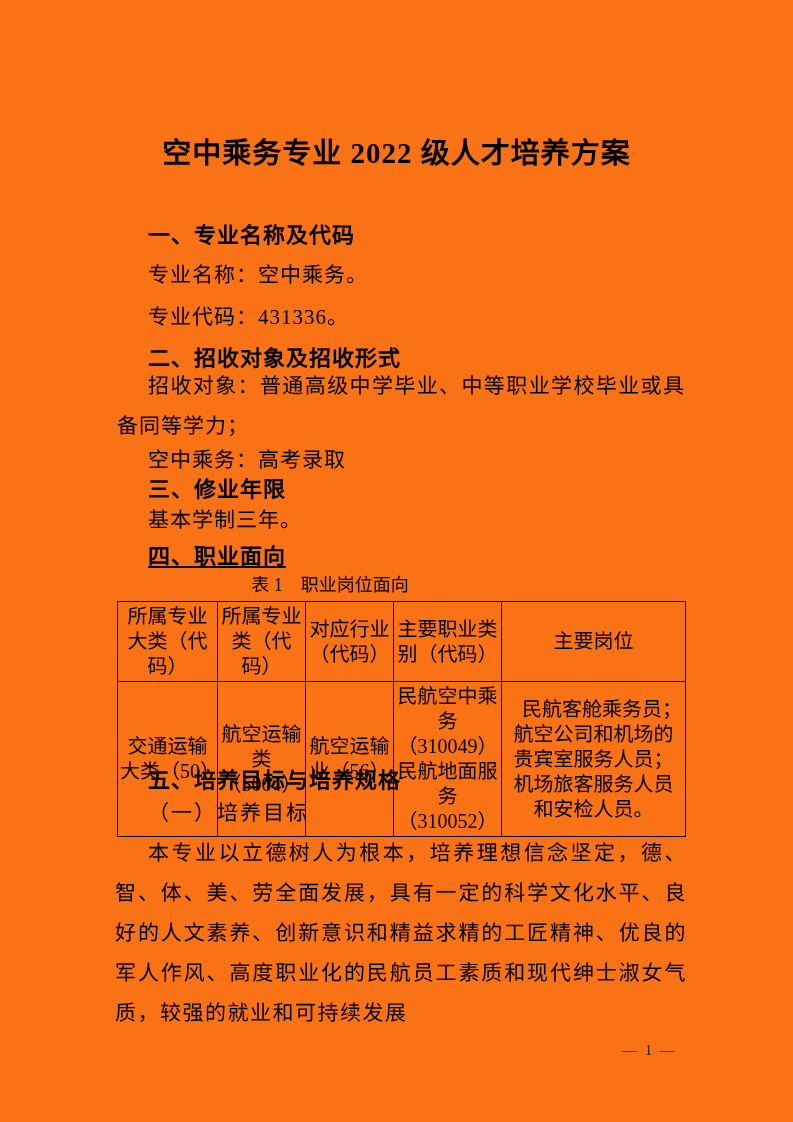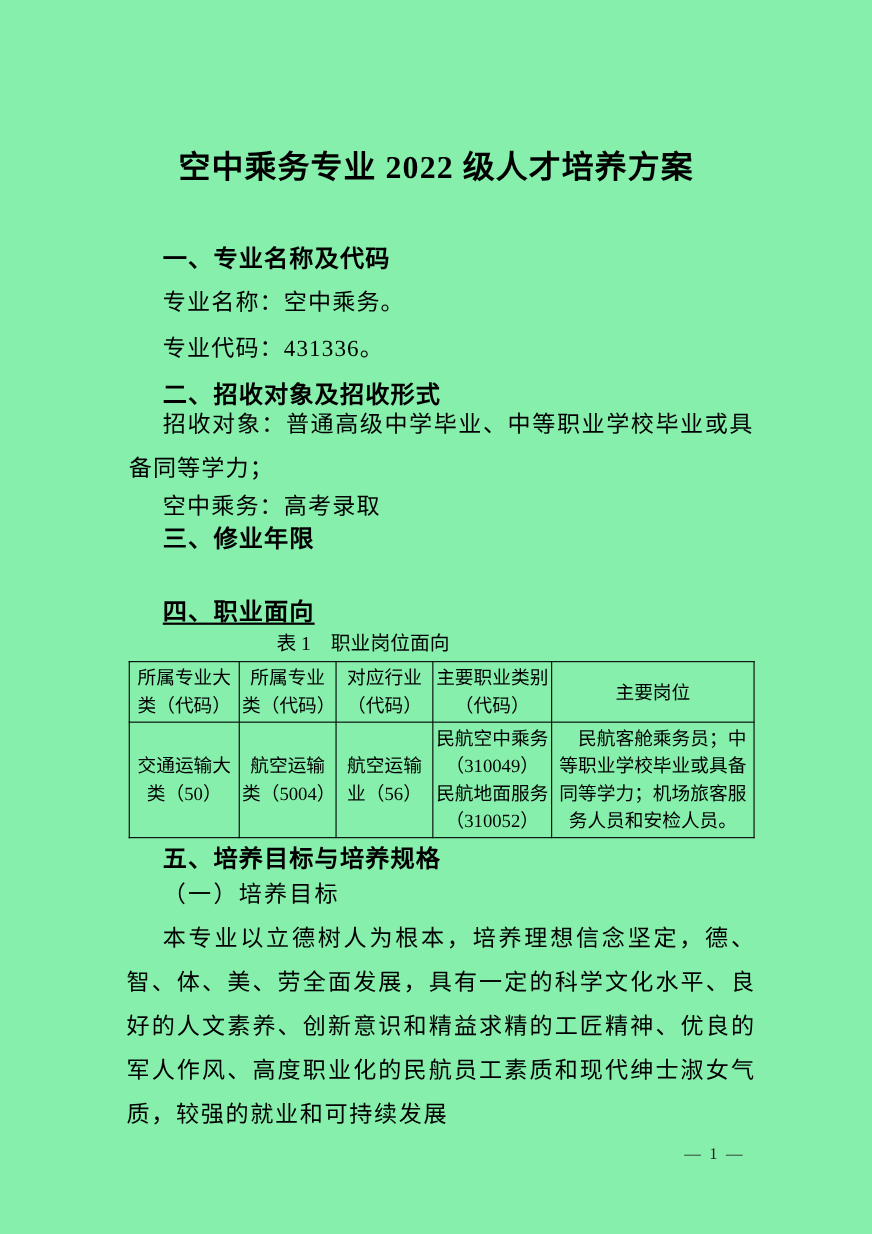--- a/index.html
+++ b/index.html
@@ -1,18 +1,18 @@
 <!DOCTYPE html>
 <html lang="zh-CN"><head>
 <meta charset="utf-8">
 <style>
   * { margin:0; padding:0; box-sizing:border-box; }
   html,body { background:#ffffff; }
   body { width:793px; height:1122px; font-family:"Liberation Serif", serif; color:#000; }
-  .page { position:relative; width:793px; height:1122px; background:#86efac; overflow:hidden; }
+  .page { position:relative; width:793px; height:1122px; background:#f97316; overflow:hidden; }
   .abs { position:absolute; }
 
   .doc-title {
     left:0; width:793px; top:130px;
     text-align:center;
     font-family:"Liberation Serif", serif;
     font-weight:bold;
     font-size:29px; line-height:46px;
     letter-spacing:1px;
   }
@@ -54,21 +54,21 @@
     left:0; width:660px; top:573px;
     text-align:center;
     font-size:18px; line-height:24px;
   }
   table.career {
     left:117px; top:601px;
     width:568px;
     border-collapse:collapse;
     table-layout:fixed;
     position:absolute;
-    font-size:17px;
+    font-size:20px;
   }
   table.career th, table.career td {
     border:1px solid #000;
     font-weight:normal;
     vertical-align:middle;
     text-align:center;
     line-height:25px;
     padding:2px 2px;
   }
   table.career thead tr { height:54px; }
@@ -100,20 +100,21 @@
 
   <div class="abs h2" style="top:221px;">一、专业名称及代码</div>
   <div class="abs body-line" style="top:260px;">专业名称：空中乘务。</div>
   <div class="abs body-line" style="top:302px;">专业代码：431336。</div>
 
   <div class="abs h2" style="top:344px;">二、招收对象及招收形式</div>
   <div class="abs body-par" style="top:366px;">招收对象：普通高级中学毕业、中等职业学校毕业或具备同等学力；</div>
   <div class="abs body-line" style="top:445px;">空中乘务：高考录取</div>
 
   <div class="abs h2" style="top:475px;">三、修业年限</div>
+  <div class="abs body-line" style="top:505px;">基本学制三年。</div>
 
   <div class="abs h2" style="top:542px;text-decoration:underline;">四、职业面向</div>
 
   <div class="abs tbl-caption">表 1　职业岗位面向</div>
 
   <table class="career">
     <colgroup>
       <col style="width:100px">
       <col style="width:88px">
       <col style="width:88px">
@@ -131,21 +132,21 @@
     </thead>
     <tbody>
       <tr>
         <td>交通运输大类（50）</td>
         <td>航空运输类（5004）</td>
         <td>航空运输业（56）</td>
         <td>
           <span class="occ-line">民航空中乘务（310049）</span>
           <span class="occ-line">民航地面服务（310052）</span>
         </td>
-        <td class="positions-cell">民航客舱乘务员；中等职业学校毕业或具备同等学力；机场旅客服务人员和安检人员。</td>
+        <td class="positions-cell">民航客舱乘务员；航空公司和机场的贵宾室服务人员；机场旅客服务人员和安检人员。</td>
       </tr>
     </tbody>
   </table>
 
   <div class="abs h2" style="top:766px;">五、培养目标与培养规格</div>
   <div class="abs sub-head" style="top:798px;">（一）培养目标</div>
   <div class="abs goal-par" style="top:833px;">本专业以立德树人为根本，培养理想信念坚定，德、智、体、美、劳全面发展，具有一定的科学文化水平、良好的人文素养、创新意识和精益求精的工匠精神、优良的军人作风、高度职业化的民航员工素质和现代绅士淑女气质，较强的就业和可持续发展</div>
 
   <div class="abs footer">— 1 —</div>
 

